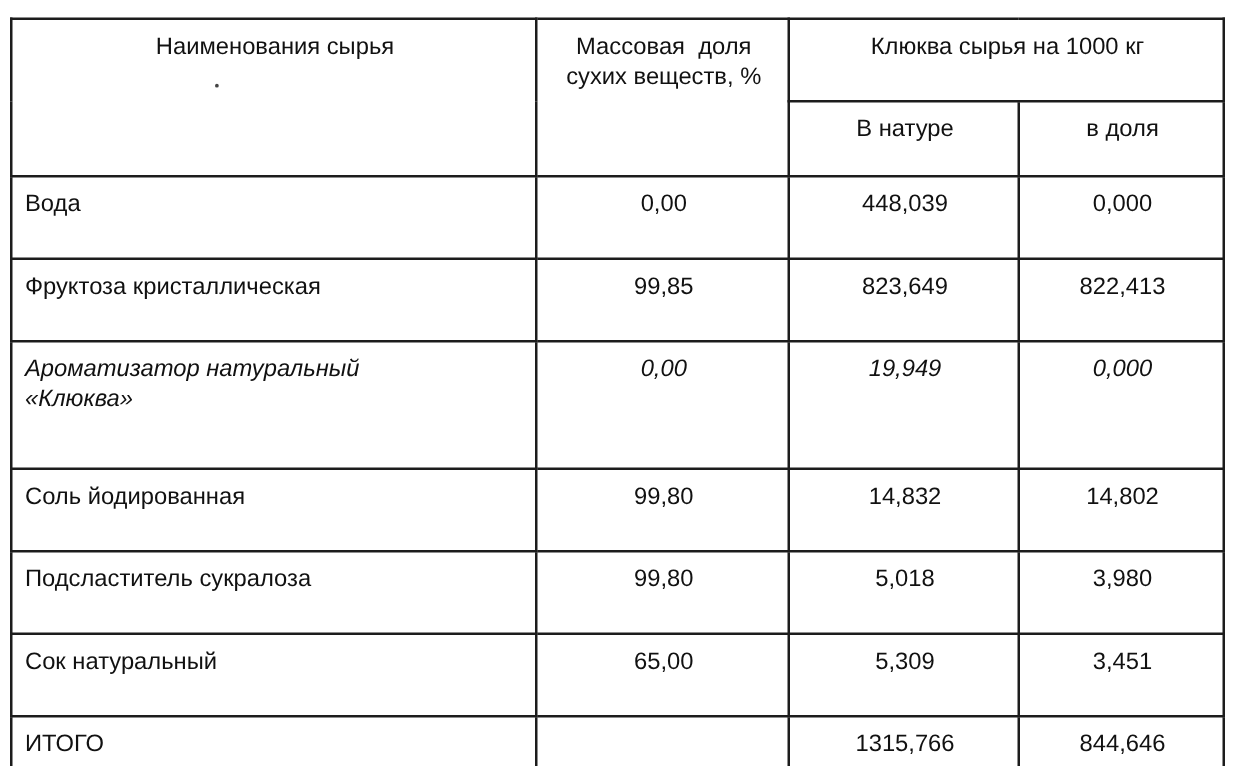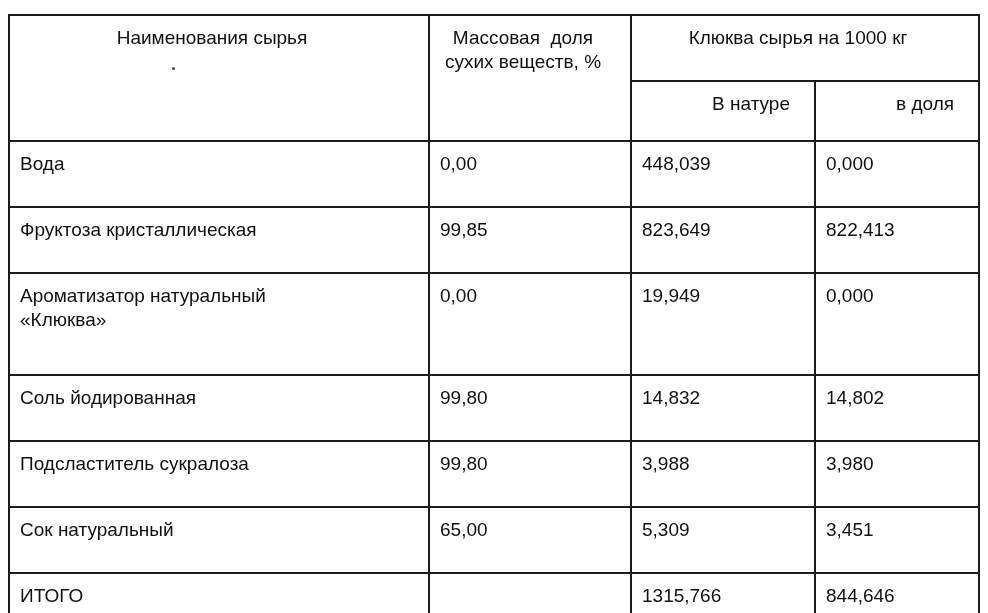--- a/index.html
+++ b/index.html
@@ -22,25 +22,26 @@
     top: 14px;
     width: 970px;
     border-collapse: collapse;
     table-layout: fixed;
   }
   table.doc-table td {
     border: 2px solid #1c1c1c;
     font-size: 19px;
     line-height: 24px;
     vertical-align: top;
-    padding: 10px 24px 4px 10px;
+    padding: 10px 8px 4px 10px;
     white-space: pre-wrap;
     overflow: hidden;
   }
   td.num {
+    text-align: center;
     padding-left: 2px;
     padding-right: 2px;
   }
   
   td.head-name {
     text-align: center;
     vertical-align: top;
     padding-top: 12px;
   }
   td.head-solids {
@@ -50,28 +51,28 @@
     line-height: 41px;
     margin-left: 44px;
   }
   td.head-group {
     text-align: center;
     vertical-align: middle;
     height: 50px;
     padding: 0;
   }
   td.head-sub {
-    text-align: right;
+    text-align: center;
     vertical-align: middle;
     height: 44px;
     padding: 0;
   }
   
   tr.r-std td      { height: 50px; }
-  tr.r-tall td     { height: 86px; }
+  tr.r-tall td     { height: 86px; font-style: italic; }
   
   tr.r-total td {
     height: 58px;
     border-bottom: none;
   }
   
   .speck {
     position: absolute;
     left: 172px;
     top: 67px;
@@ -128,21 +129,21 @@
     </tr>
     <tr class="r-std">
       <td>Соль йодированная</td>
       <td class="num">99,80</td>
       <td class="num">14,832</td>
       <td class="num">14,802</td>
     </tr>
     <tr class="r-std">
       <td>Подсластитель сукралоза</td>
       <td class="num">99,80</td>
-      <td class="num">3,988</td>
+      <td class="num">5,018</td>
       <td class="num">3,980</td>
     </tr>
     <tr class="r-std">
       <td>Сок натуральный</td>
       <td class="num">65,00</td>
       <td class="num">5,309</td>
       <td class="num">3,451</td>
     </tr>
 
     <tr class="r-total">

